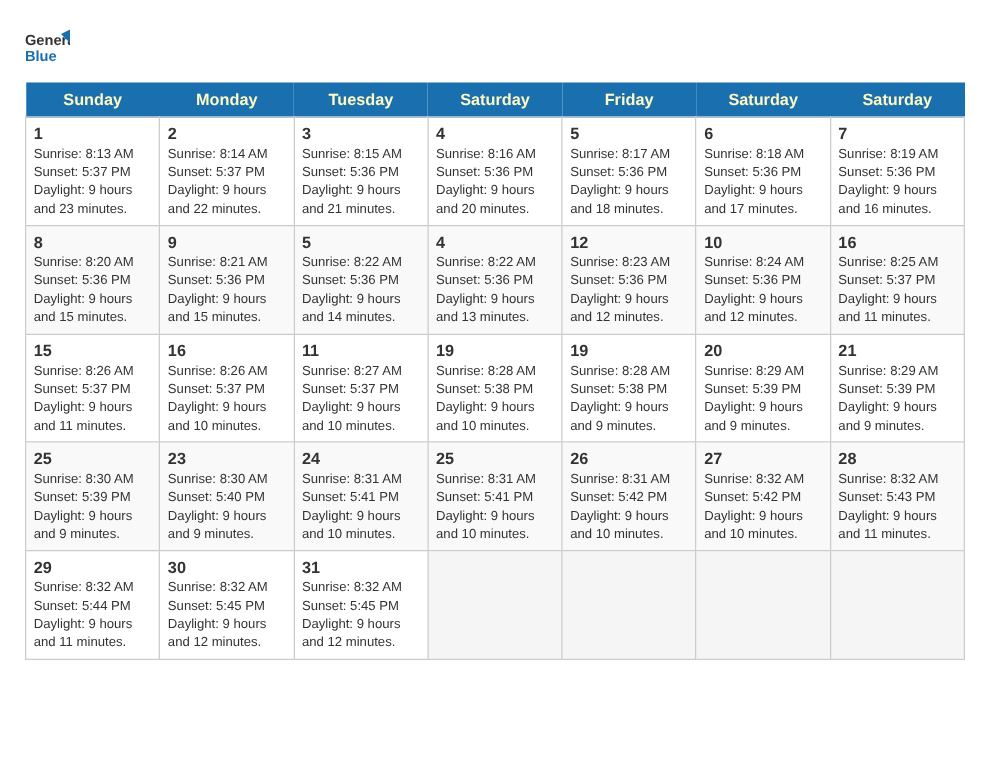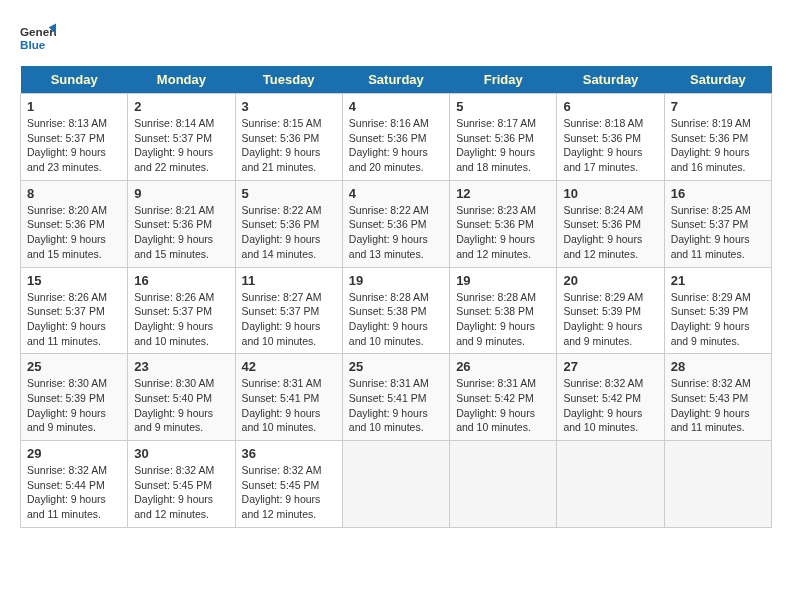--- a/index.html
+++ b/index.html
@@ -196,21 +196,21 @@
       <tr>
         <td>
           <div class="day-num">25</div>
 <div class="day-info">Sunrise: 8:30 AM<br>Sunset: 5:39 PM<br>Daylight: 9 hours and 9 minutes.</div>
         </td>
         <td>
           <div class="day-num">23</div>
 <div class="day-info">Sunrise: 8:30 AM<br>Sunset: 5:40 PM<br>Daylight: 9 hours and 9 minutes.</div>
         </td>
         <td>
-          <div class="day-num">42</div>
+          <div class="day-num">24</div>
 <div class="day-info">Sunrise: 8:31 AM<br>Sunset: 5:41 PM<br>Daylight: 9 hours and 10 minutes.</div>
         </td>
         <td>
           <div class="day-num">25</div>
 <div class="day-info">Sunrise: 8:31 AM<br>Sunset: 5:41 PM<br>Daylight: 9 hours and 10 minutes.</div>
         </td>
         <td>
           <div class="day-num">26</div>
 <div class="day-info">Sunrise: 8:31 AM<br>Sunset: 5:42 PM<br>Daylight: 9 hours and 10 minutes.</div>
         </td>
@@ -226,21 +226,21 @@
       <tr>
         <td>
           <div class="day-num">29</div>
 <div class="day-info">Sunrise: 8:32 AM<br>Sunset: 5:44 PM<br>Daylight: 9 hours and 11 minutes.</div>
         </td>
         <td>
           <div class="day-num">30</div>
 <div class="day-info">Sunrise: 8:32 AM<br>Sunset: 5:45 PM<br>Daylight: 9 hours and 12 minutes.</div>
         </td>
         <td>
-          <div class="day-num">36</div>
+          <div class="day-num">31</div>
 <div class="day-info">Sunrise: 8:32 AM<br>Sunset: 5:45 PM<br>Daylight: 9 hours and 12 minutes.</div>
         </td>
         <td class="empty"></td>
         <td class="empty"></td>
         <td class="empty"></td>
         <td class="empty"></td>
       </tr>
     </tbody>
 </table>
 

